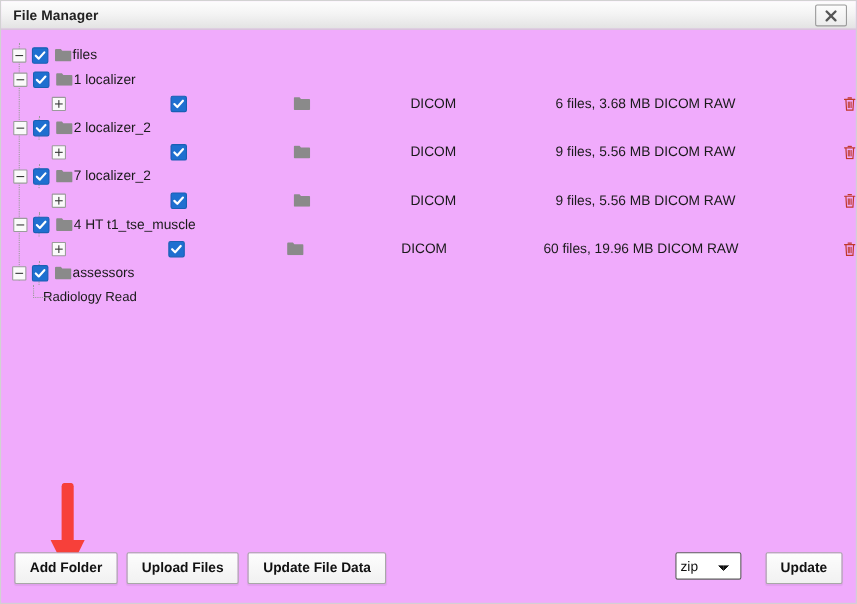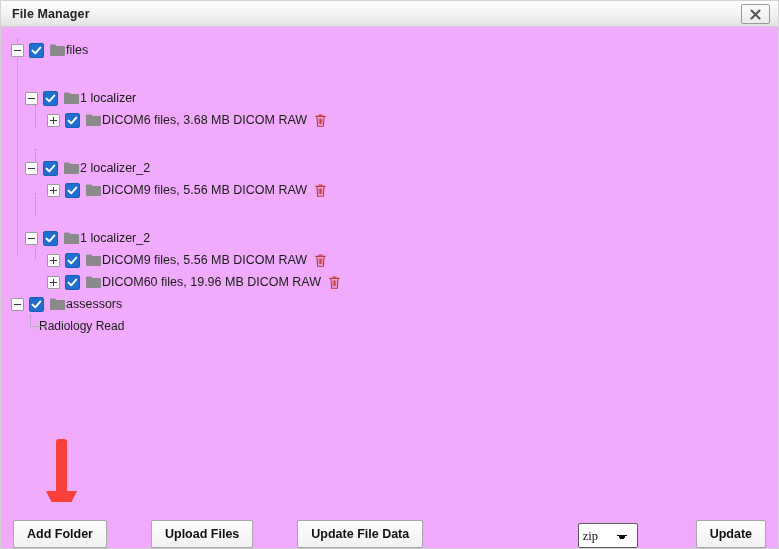--- a/index.html
+++ b/index.html
@@ -76,22 +76,22 @@
   .row {
     position: relative;
     height: 22px;
     display: flex;
     align-items: center;
     white-space: nowrap;
     font-size: 12.5px;
     color: #1a1a1a;
   }
   .row.lvl0 { padding-left: 10px; }
-  .row.lvl1 { padding-left: 24px; margin-top: 26px; }
-  .row.lvl2 { padding-left: 46px; }
+  .row.lvl1 { padding-left: 11px; }
+  .row.lvl2 { padding-left: 46px; justify-content: space-between; }
 
   
   .guide {
     position: absolute;
     border-left: 1px dotted #9b9b9b;
     width: 0;
   }
 
   .expander {
     width: 13px;
@@ -190,42 +190,41 @@
     width: 34px;
     height: 84px;
     pointer-events: none;
   }
 
   
   .footer {
     flex: 0 0 auto;
     height: 46px;
     display: flex;
-    align-items: flex-end;
+    align-items: flex-start;
     padding: 0 12px;
     box-sizing: border-box;
-    gap: 36px;
   }
   .btn {
     font-family: "Liberation Sans", sans-serif;
     font-size: 12.5px;
     font-weight: bold;
     color: #111;
     background: linear-gradient(to bottom, #fdfdfd, #f1f1f1);
     border: 1px solid #a8a8a8;
     border-radius: 2px;
     padding: 7px 13px;
     cursor: pointer;
     line-height: 1;
     box-shadow: 0 1px 1px rgba(0,0,0,0.06);
   }
   .btn + .btn { margin-left: 8px; }
   .spacer { flex: 1 1 auto; }
   .fmt-select {
-    font-family: Liberation Serif, serif;
+    font-family: Liberation Sans, sans-serif;
     font-size: 12.5px;
     color: #111;
     background: #ffffff;
     border: 1px solid #5d5d5d;
     border-radius: 2px;
     height: 25px;
     width: 60px;
     padding: 0 4px;
     margin-right: 14px;
     cursor: pointer;
@@ -363,21 +362,21 @@
         <span class="checkbox">
           <svg width="11" height="11" viewBox="0 0 11 11">
               <path d="M1.5 5.6 L4.2 8.3 L9.3 2.6" stroke="#fff" stroke-width="2" fill="none" stroke-linecap="round" stroke-linejoin="round"></path>
             </svg>
         </span>
         <span class="folder">
           <svg width="15" height="12" viewBox="0 0 15 12">
               <path d="M0 1.5 A1 1 0 0 1 1 0.5 H5.3 L6.6 2.1 H14 A1 1 0 0 1 15 3.1 V11 A1 1 0 0 1 14 12 H1 A1 1 0 0 1 0 11 Z" fill="#8a8a8a"></path>
             </svg>
         </span>
-        <span class="label">1 localizer_2</span>
+        <span class="label">7 localizer_2</span>
       </li>
 
       <li class="row lvl2">
         <span class="expander plus"></span>
         <span class="checkbox">
           <svg width="11" height="11" viewBox="0 0 11 11">
               <path d="M1.5 5.6 L4.2 8.3 L9.3 2.6" stroke="#fff" stroke-width="2" fill="none" stroke-linecap="round" stroke-linejoin="round"></path>
             </svg>
         </span>
         <span class="folder">
@@ -388,20 +387,34 @@
         <span class="label">DICOM</span>
         <span class="meta">9 files, 5.56 MB DICOM RAW</span>
         <span class="trash">
           <svg width="11" height="13" viewBox="0 0 11 13">
               <path d="M0.8 2.4 H10.2 M4 1 H7 M2 2.4 L2.6 12.2 H8.4 L9 2.4" stroke="#c0392b" stroke-width="1.1" fill="none" stroke-linecap="round"></path>
               <path d="M4.2 4.4 V10.2 M5.5 4.4 V10.2 M6.8 4.4 V10.2" stroke="#c0392b" stroke-width="0.9"></path>
             </svg>
         </span>
       </li>
 
+      <li class="row lvl1">
+        <span class="expander minus"></span>
+        <span class="checkbox">
+          <svg width="11" height="11" viewBox="0 0 11 11">
+              <path d="M1.5 5.6 L4.2 8.3 L9.3 2.6" stroke="#fff" stroke-width="2" fill="none" stroke-linecap="round" stroke-linejoin="round"></path>
+            </svg>
+        </span>
+        <span class="folder">
+          <svg width="15" height="12" viewBox="0 0 15 12">
+              <path d="M0 1.5 A1 1 0 0 1 1 0.5 H5.3 L6.6 2.1 H14 A1 1 0 0 1 15 3.1 V11 A1 1 0 0 1 14 12 H1 A1 1 0 0 1 0 11 Z" fill="#8a8a8a"></path>
+            </svg>
+        </span>
+        <span class="label">4 HT t1_tse_muscle</span>
+      </li>
 
       <li class="row lvl2">
         <span class="expander plus"></span>
         <span class="checkbox">
           <svg width="11" height="11" viewBox="0 0 11 11">
               <path d="M1.5 5.6 L4.2 8.3 L9.3 2.6" stroke="#fff" stroke-width="2" fill="none" stroke-linecap="round" stroke-linejoin="round"></path>
             </svg>
         </span>
         <span class="folder">
           <svg width="15" height="12" viewBox="0 0 15 12">

